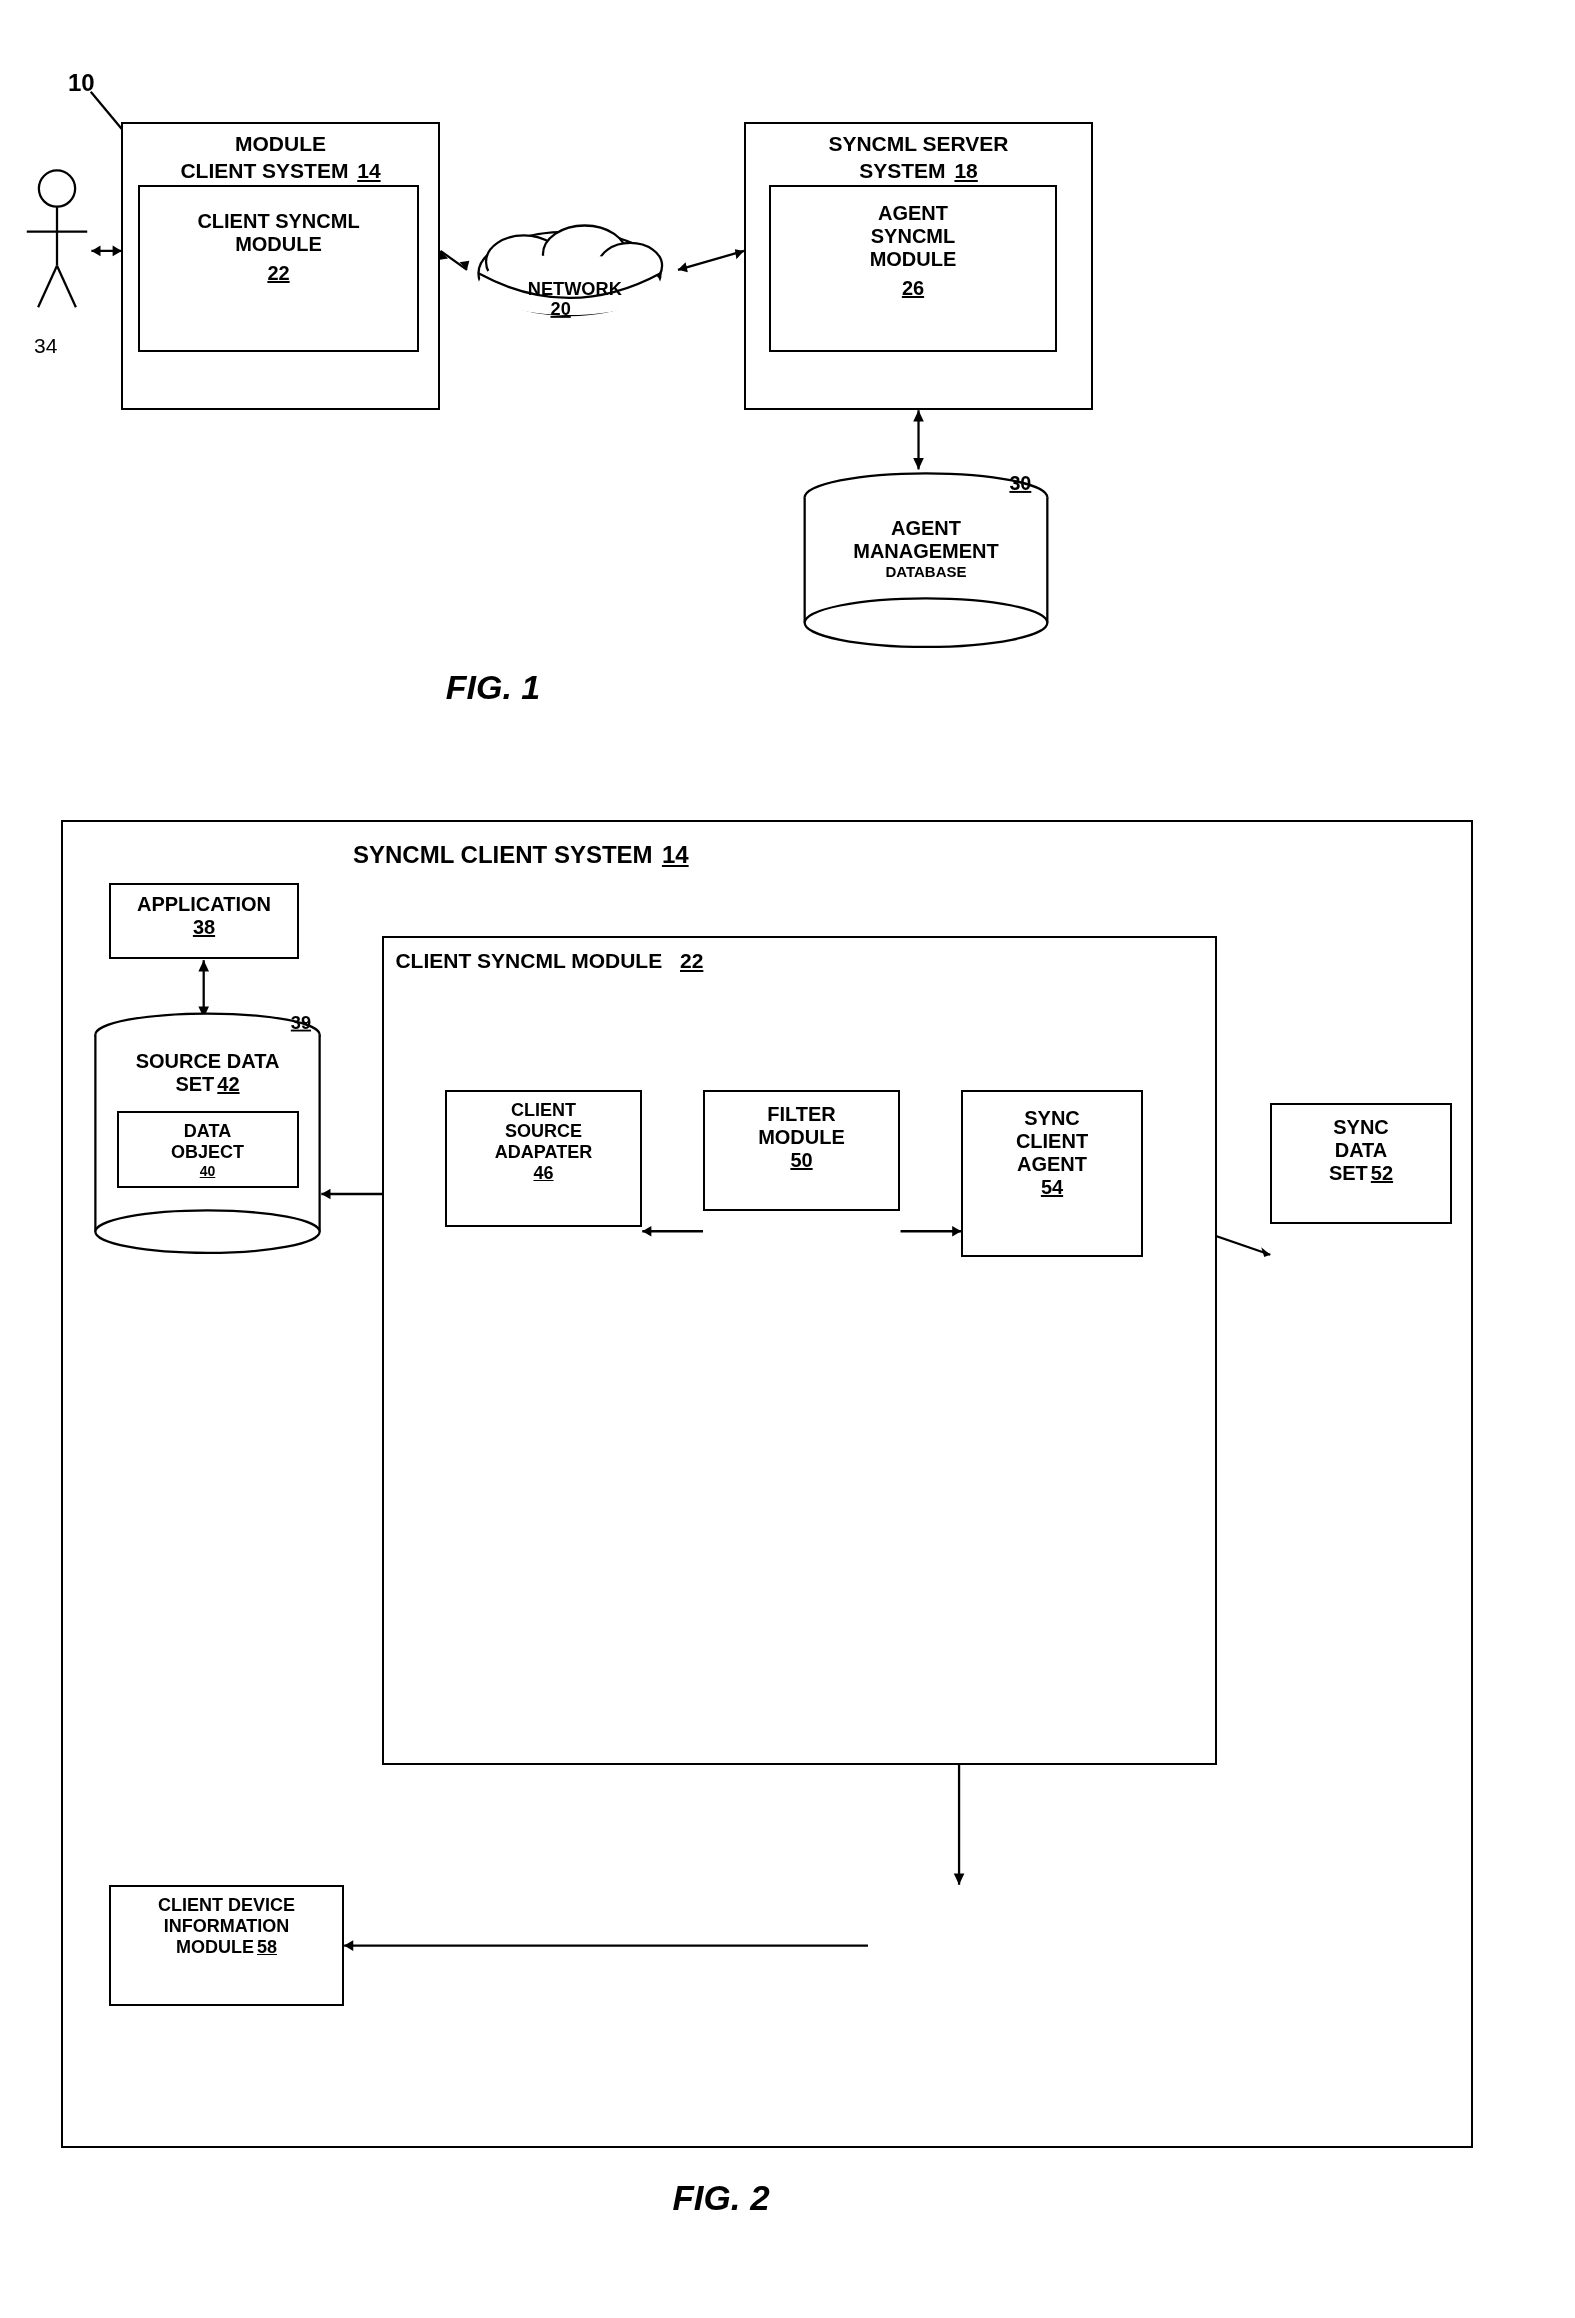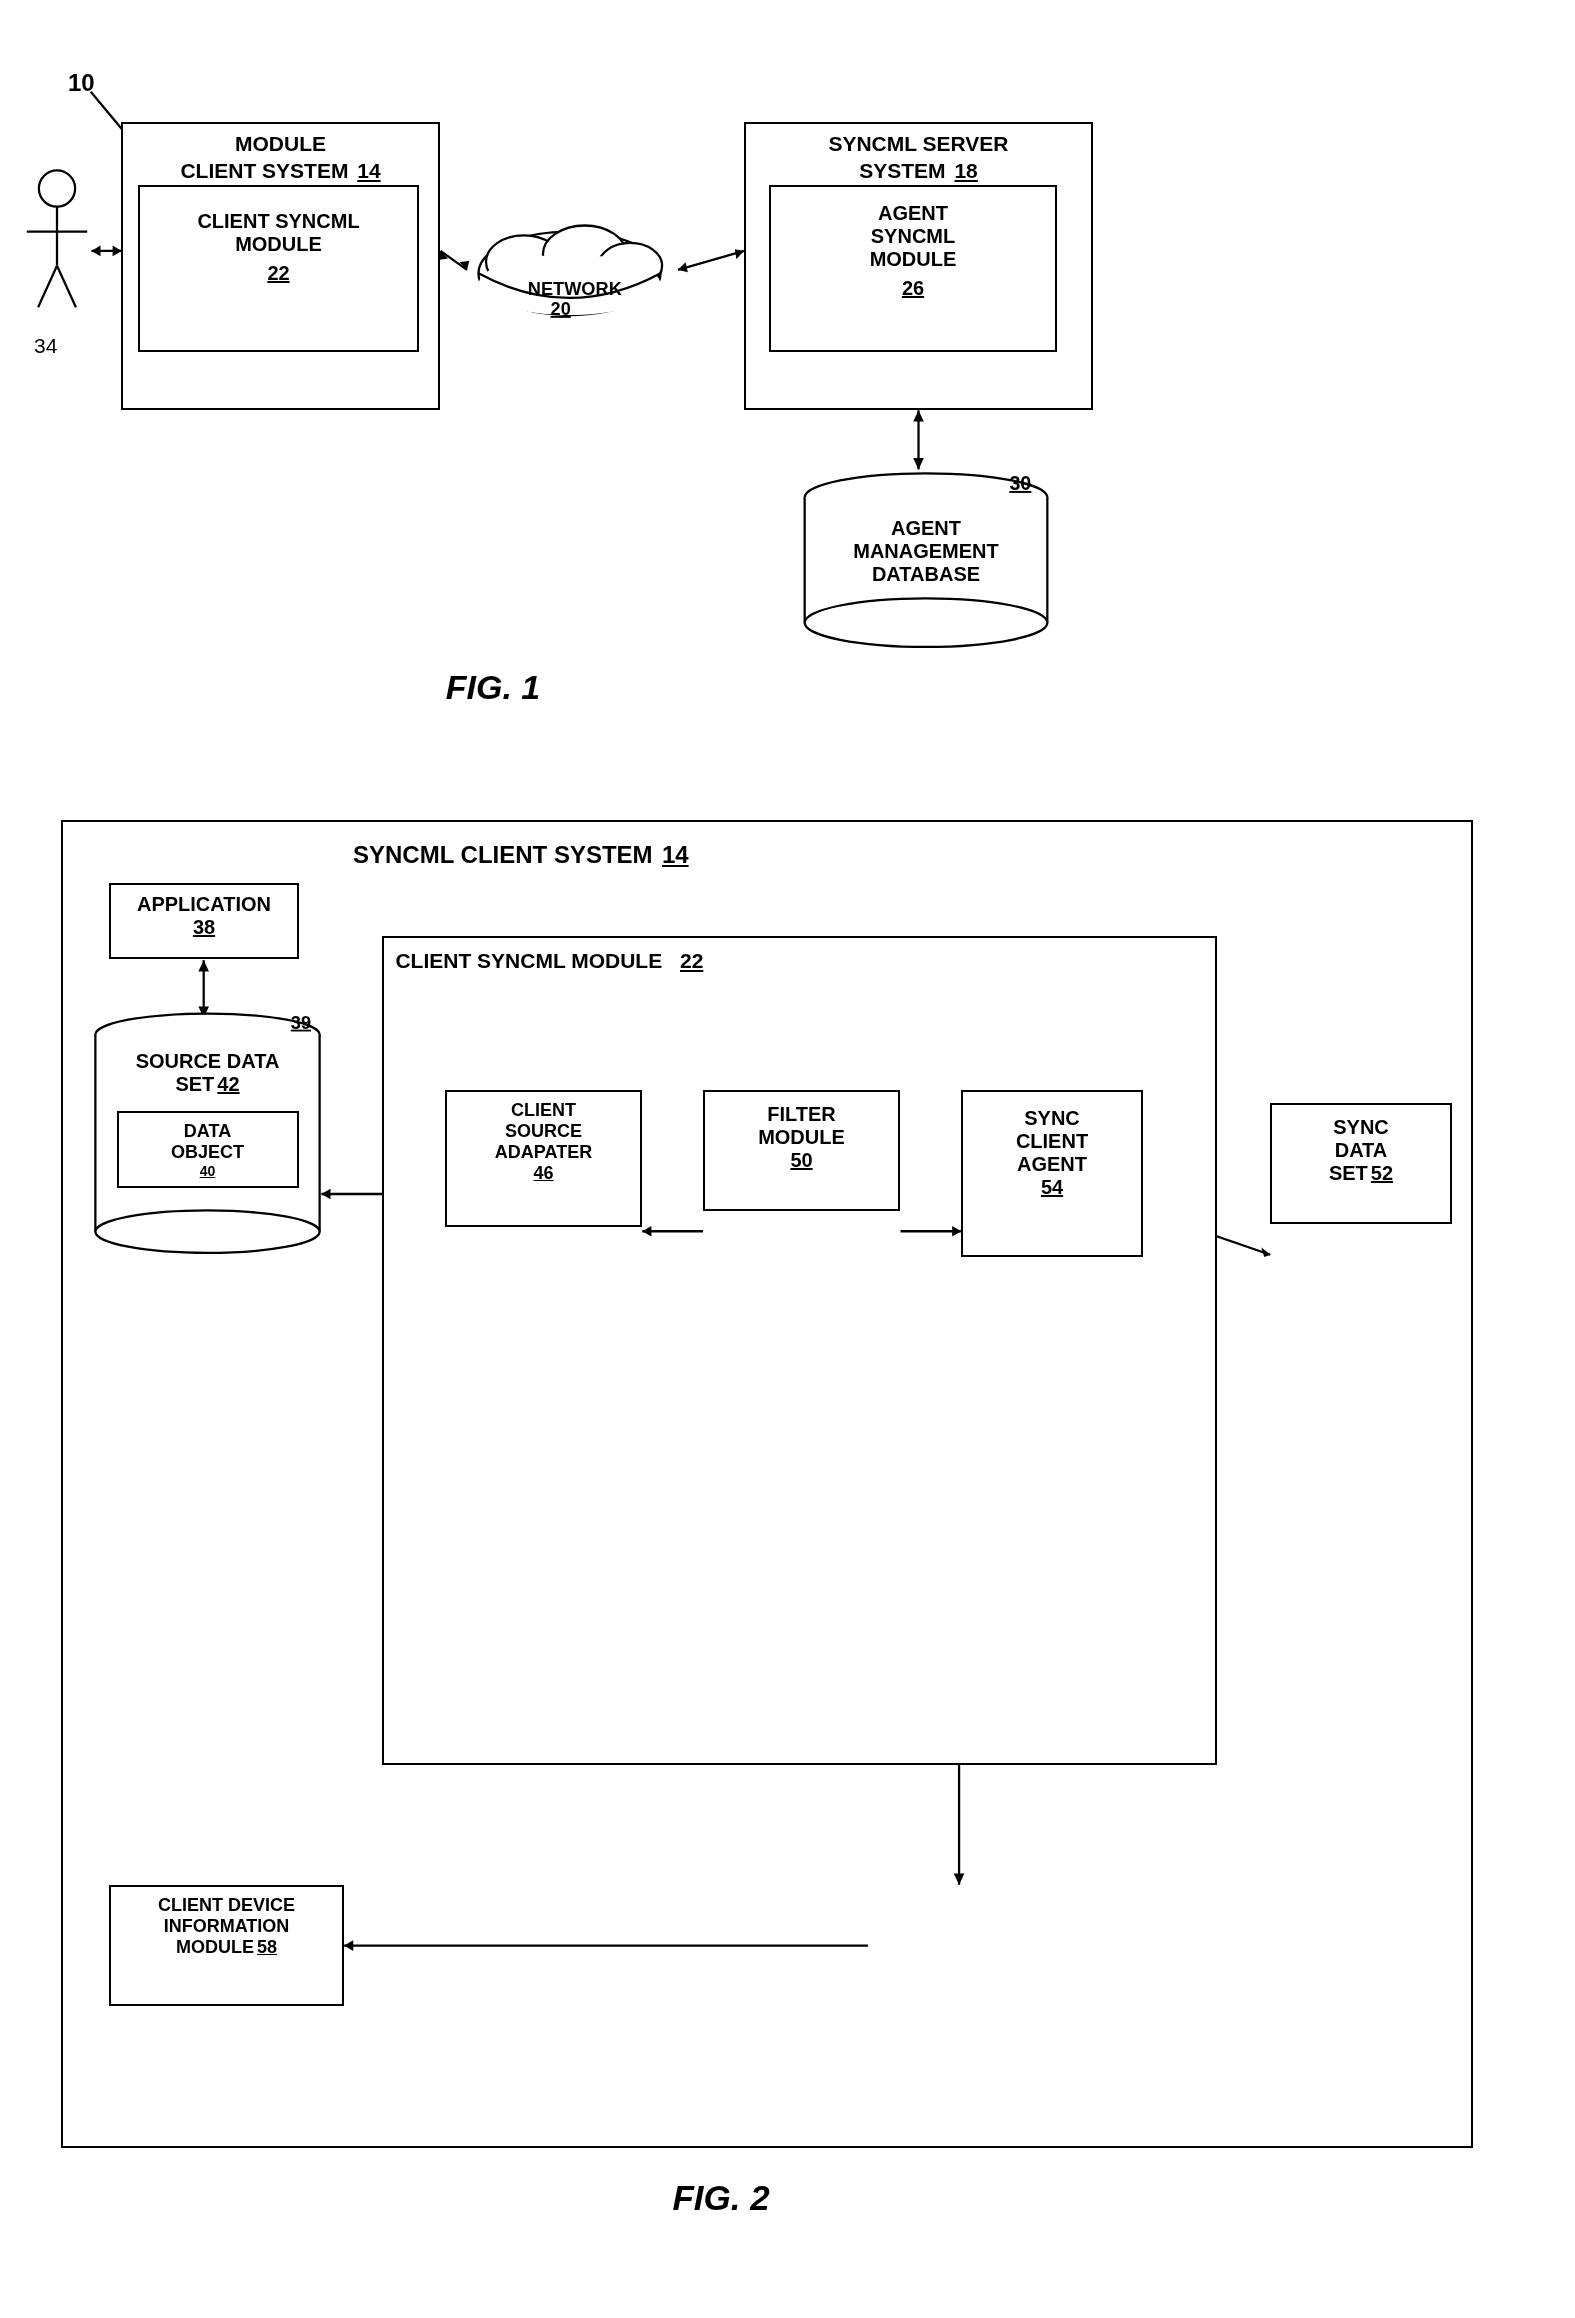--- a/index.html
+++ b/index.html
@@ -260,21 +260,21 @@
       <line x1="10" y1="35" x2="10" y2="200" stroke="#000" stroke-width="3"></line>
       <line x1="330" y1="35" x2="330" y2="200" stroke="#000" stroke-width="3"></line>
       <ellipse cx="170" cy="200" rx="160" ry="32" fill="white" stroke="#000" stroke-width="3"></ellipse>
 
       <text x="280" y="25" font-size="26" font-weight="bold" text-decoration="underline" fill="#000">30</text>
     </svg>
     
     <div style="position:absolute; top:46px; left:0; width:258px; text-align:center;">
       <div style="font-size:20px; font-weight:bold;">AGENT</div>
       <div style="font-size:20px; font-weight:bold;">MANAGEMENT</div>
-      <div style="font-size:20px; font-weight:bold;">DATABASE</div>
+      <div style="font-size:15px; font-weight:bold;">DATABASE</div>
     </div>
   </div>
 
   <svg style="position:absolute; top:0; left:0; width:100%; height:100%; pointer-events:none;" viewBox="0 0 2076 850" width="1576" height="645">
 
     <line x1="120" y1="270" x2="160" y2="270" stroke="#000" stroke-width="3"></line>
     <polygon points="120,270 132,263 132,277" fill="#000"></polygon>
     <polygon points="160,270 148,263 148,277" fill="#000"></polygon>
 
     <line x1="580" y1="270" x2="615" y2="295" stroke="#000" stroke-width="3"></line>

